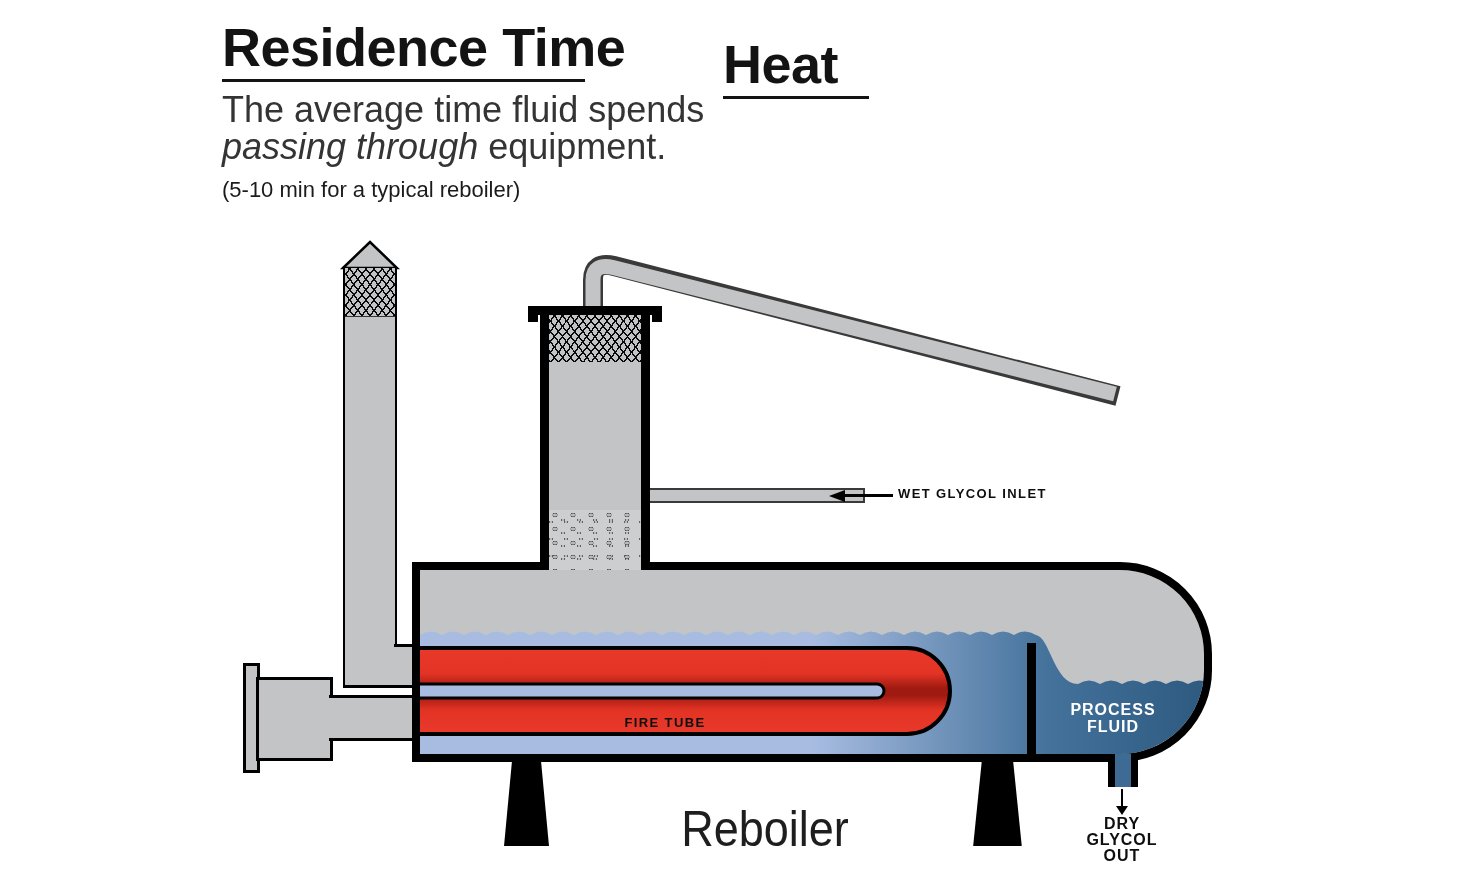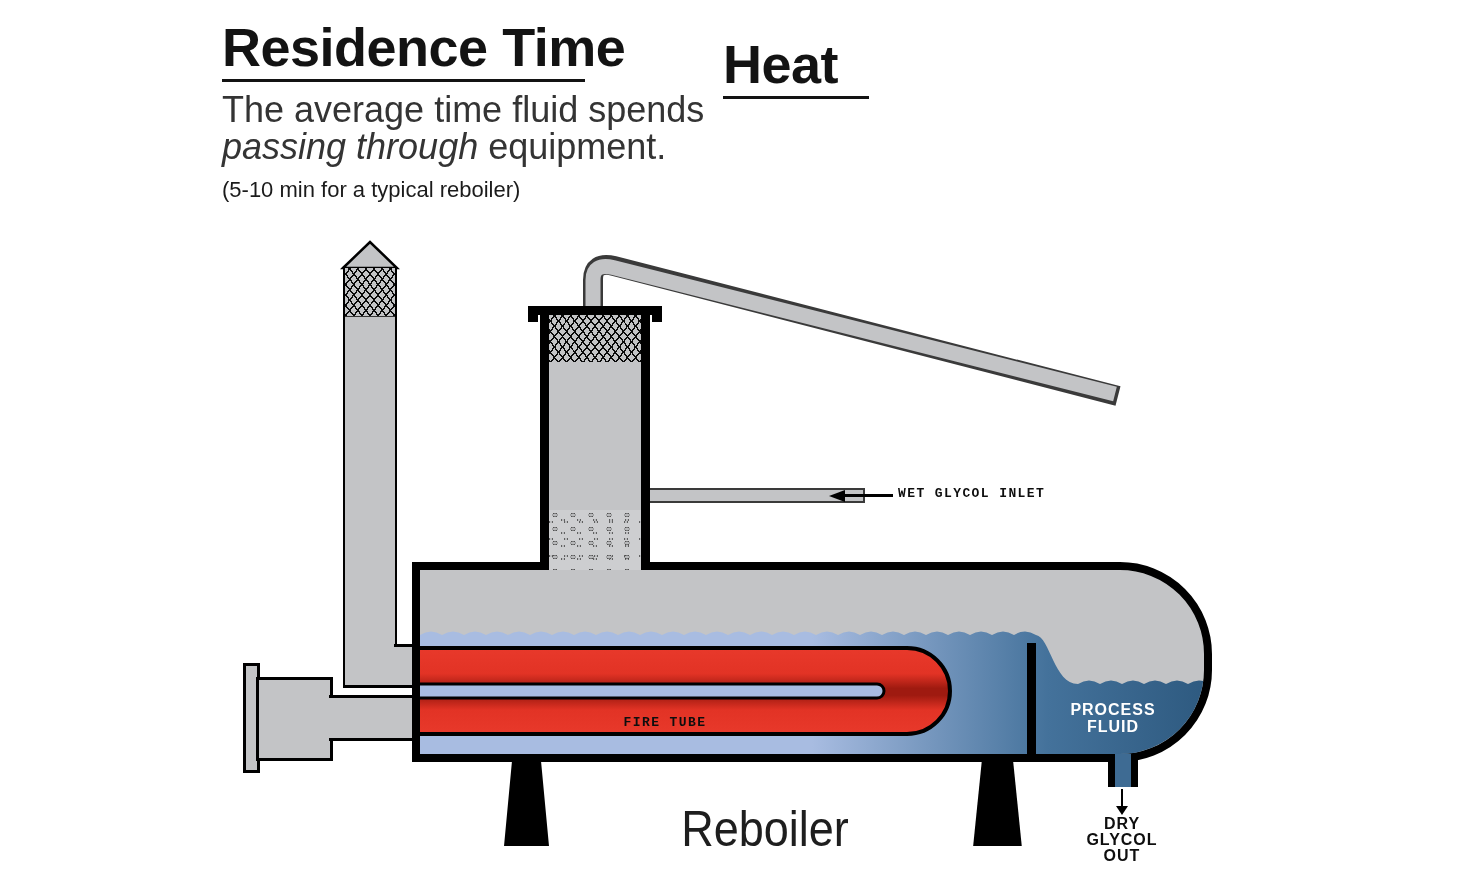--- a/index.html
+++ b/index.html
@@ -25,21 +25,21 @@
   }
   .packing{
     background-color:#cdced0;
     background-image:
       radial-gradient(ellipse 4px 3px at 6px 5px,  #b9babc 40%, #3f3f3f 62%, transparent 66%),
       radial-gradient(ellipse 3px 2px at 14px 10px,#b9babc 40%, #3f3f3f 62%, transparent 66%),
       radial-gradient(ellipse 3px 2px at 10px 16px,#b9babc 40%, #3f3f3f 62%, transparent 66%),
       radial-gradient(ellipse 3px 2px at 2px 12px, #b9babc 40%, #3f3f3f 62%, transparent 66%);
     background-size:18px 14px,16px 13px,17px 15px,15px 17px;
   }
-  .lbl{font-weight:700;color:#0e0e0e;letter-spacing:1.4px;font-size:13px;white-space:nowrap;font-family:Liberation Mono, monospace;}
+  .lbl{font-weight:700;color:#0e0e0e;letter-spacing:1.4px;font-size:13px;white-space:nowrap;}
   .lbl-white{font-weight:700;color:#ffffff;letter-spacing:1px;font-size:16px;line-height:17px;text-align:center;}
   .lbl-small{font-weight:700;color:#0e0e0e;letter-spacing:1px;font-size:16px;line-height:16px;text-align:center;}
   .leg{background:#000;clip-path:polygon(20% 0,78% 0,94% 100%,4% 100%);}
 
   
   #vessel{left:412px;top:562px;width:800px;height:200px;border:8px solid #000;
           border-radius:0 92px 92px 0;background:#c3c4c6;box-sizing:border-box;overflow:hidden;}
 
   
   .arrow-left-head{width:0;height:0;border-top:6px solid transparent;border-bottom:6px solid transparent;border-right:16px solid #000;}

